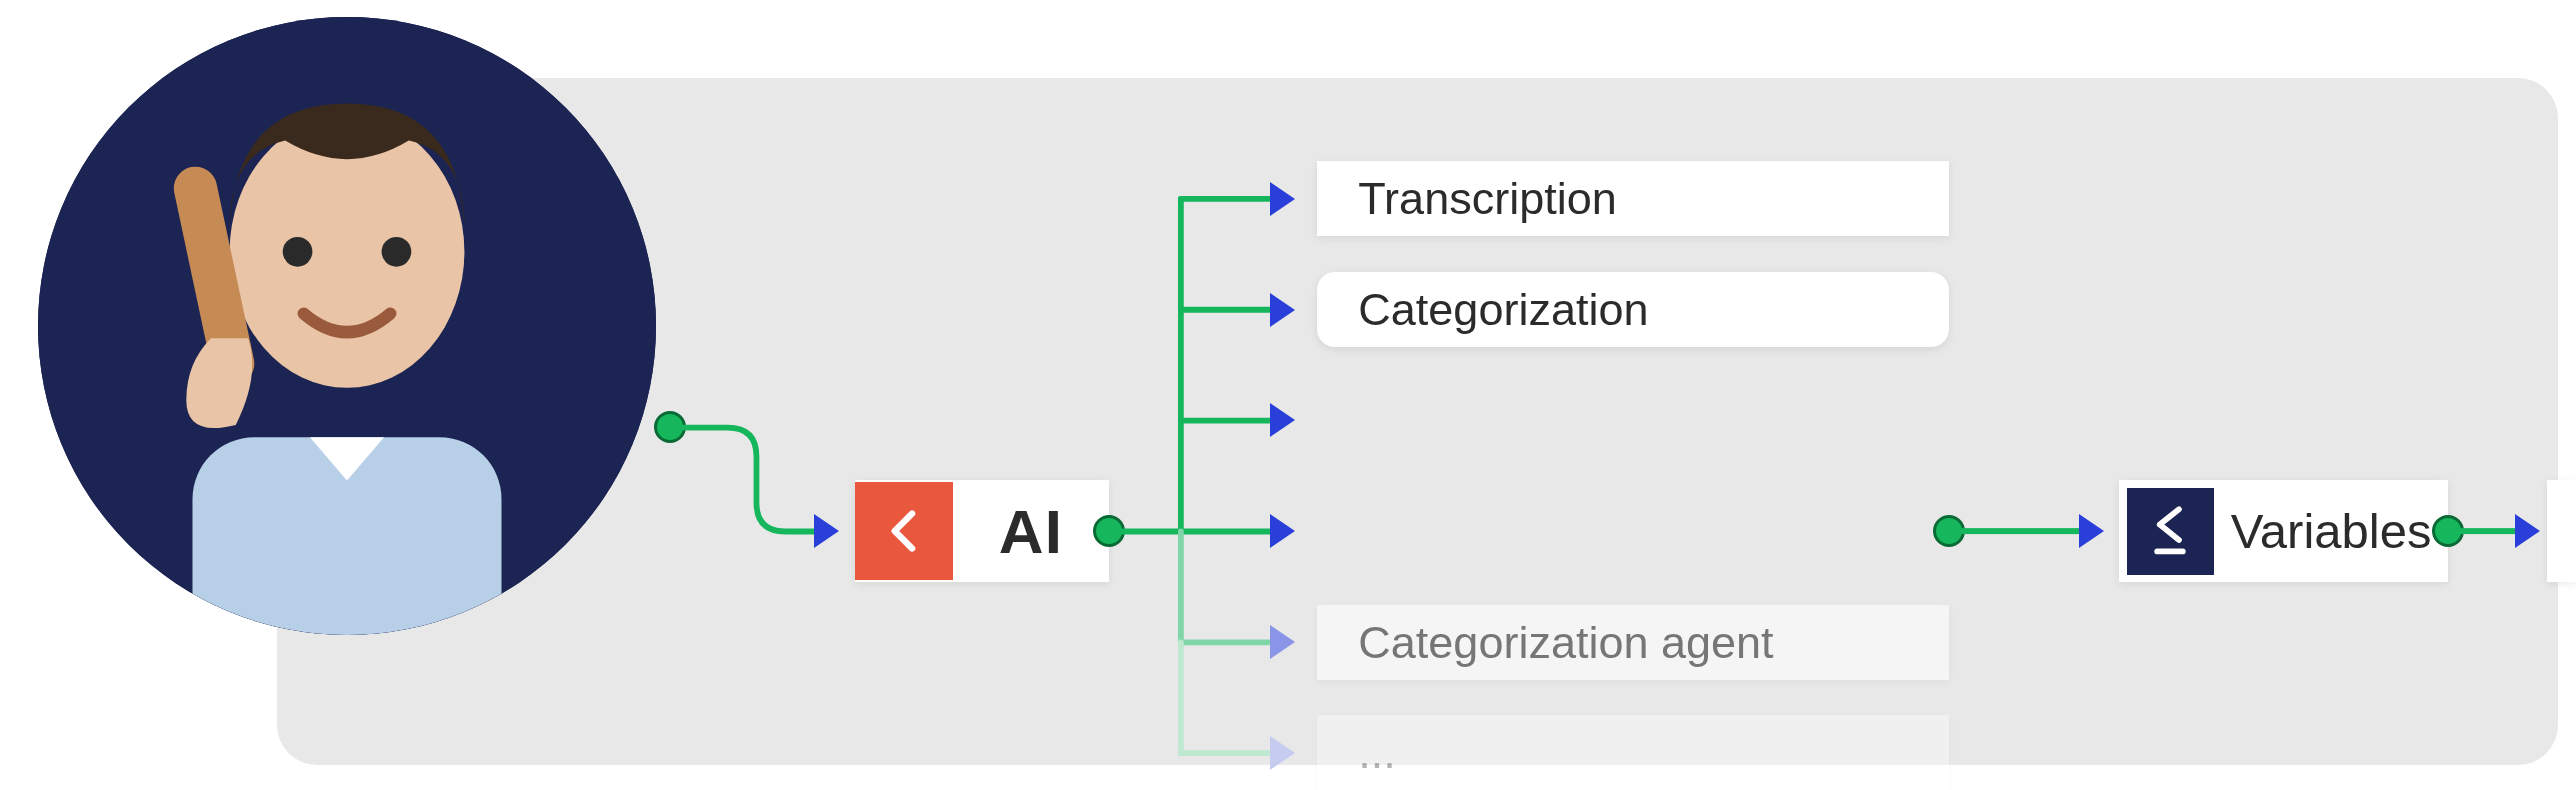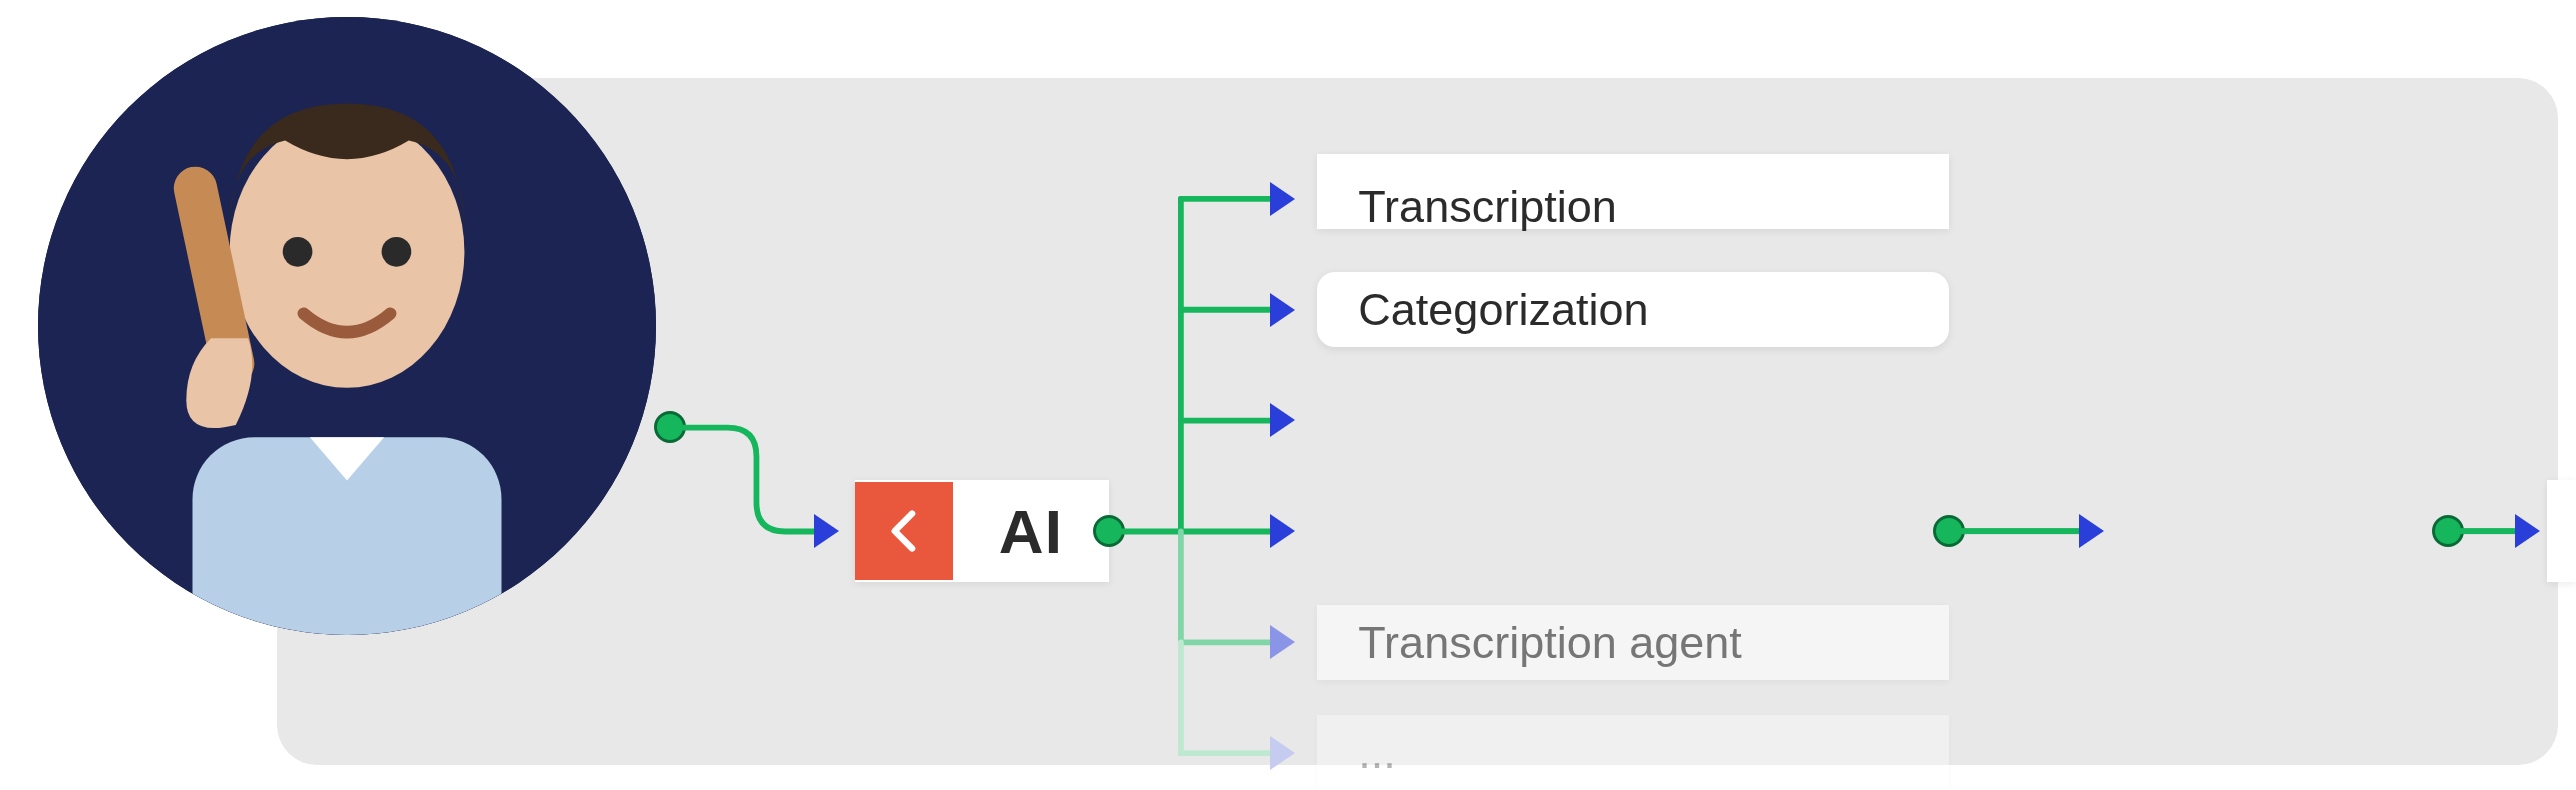--- a/index.html
+++ b/index.html
@@ -203,37 +203,46 @@
     <path d="M 2045 1112 L 2045 1304 L 2200 1304" stroke="#bfe8d1" stroke-width="10" fill="none" stroke-linecap="round"></path>
   </svg>
 
   <div class="arrowhead" style="left:1270px; top:199px;"></div>
   <div class="arrowhead" style="left:1270px; top:310px;"></div>
   <div class="arrowhead" style="left:1270px; top:420px;"></div>
   <div class="arrowhead" style="left:1270px; top:531px;"></div>
   <div class="arrowhead faded1" style="left:1270px; top:642px;"></div>
   <div class="arrowhead faded2" style="left:1270px; top:753px;"></div>
 
-  <div class="node feature-node" style="top:154px;align-items:flex-end;">
+  <div class="node feature-node" style="top:161px;">
     <span class="label">Transcription</span>
   </div>
   <div class="node feature-node" style="top:272px;border-radius:18px;">
     <span class="label">Categorization</span>
   </div>
   <div class="node feature-node faded1" style="top:605px;">
-    <span class="label">Transcription agent</span>
+    <span class="label">Categorization agent</span>
   </div>
   <div class="node feature-node faded2" style="top:715px;">
     <span class="label">...</span>
   </div>
 
   <div class="node-dot" style="left:1949px; top:531px;"></div>
   <div class="line-h" style="left:1949px; top:531px; width:133px;"></div>
   <div class="arrowhead" style="left:2079px; top:531px;"></div>
 
+  <div class="node vars-node">
+    <div class="vars-icon">
+      <svg width="64" height="64" viewBox="0 0 100 100">
+        <path d="M 64 16 L 34 40 L 64 64" stroke="#ffffff" stroke-width="9" fill="none" stroke-linecap="round" stroke-linejoin="round"></path>
+        <line x1="30" y1="82" x2="70" y2="82" stroke="#ffffff" stroke-width="9" stroke-linecap="round"></line>
+      </svg>
+    </div>
+    <span class="label" style="font-size:49px;">Variables</span>
+  </div>
 
   <div class="node-dot" style="left:2448px; top:531px;"></div>
   <div class="line-h" style="left:2448px; top:531px; width:69px;"></div>
   <div class="arrowhead" style="left:2515px; top:531px;"></div>
   <div class="end-box"></div>
 
 </div>
 
 
 </body></html>

